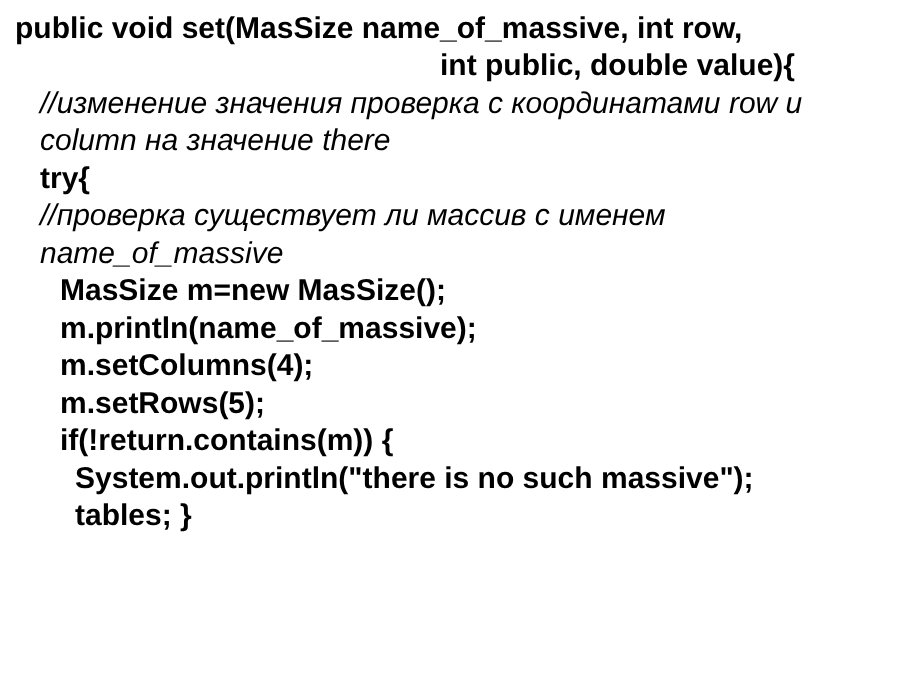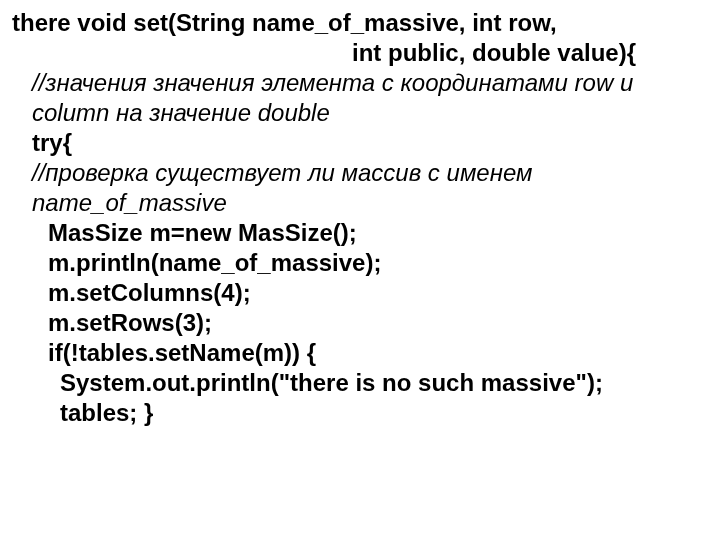--- a/index.html
+++ b/index.html
@@ -21,30 +21,30 @@
   .bold { font-weight: 700; }
   .italic { font-style: italic; }
   .indent1 { padding-left: 20px; }
   .indent2 { padding-left: 36px; }
   .indent3 { padding-left: 48px; }
   .sig2 { padding-left: 340px; }
 </style>
 </head>
 <body>
 
-<div class="line bold">there void set(String name_of_massive, int row,</div>
+<div class="line bold">public void set(MasSize name_of_massive, int row,</div>
 <div class="line bold sig2">int public, double value){</div>
 
-<div class="line italic indent1">//значения значения элемента с координатами row и</div>
-<div class="line italic indent1">column на значение double</div>
+<div class="line italic indent1">//изменение значения проверка с координатами row и</div>
+<div class="line italic indent1">column на значение there</div>
 
 <div class="line bold indent1">try{</div>
 
 <div class="line italic indent1">//проверка существует ли массив с именем</div>
 <div class="line italic indent1">name_of_massive</div>
 
 <div class="line bold indent2">MasSize m=new MasSize();</div>
 <div class="line bold indent2">m.println(name_of_massive);</div>
 <div class="line bold indent2">m.setColumns(4);</div>
-<div class="line bold indent2">m.setRows(3);</div>
-<div class="line bold indent2">if(!tables.setName(m)) {</div>
+<div class="line bold indent2">m.setRows(5);</div>
+<div class="line bold indent2">if(!return.contains(m)) {</div>
 <div class="line bold indent3">System.out.println("there is no such massive");</div>
 <div class="line bold indent3">tables; }</div>
 
 </body></html>

